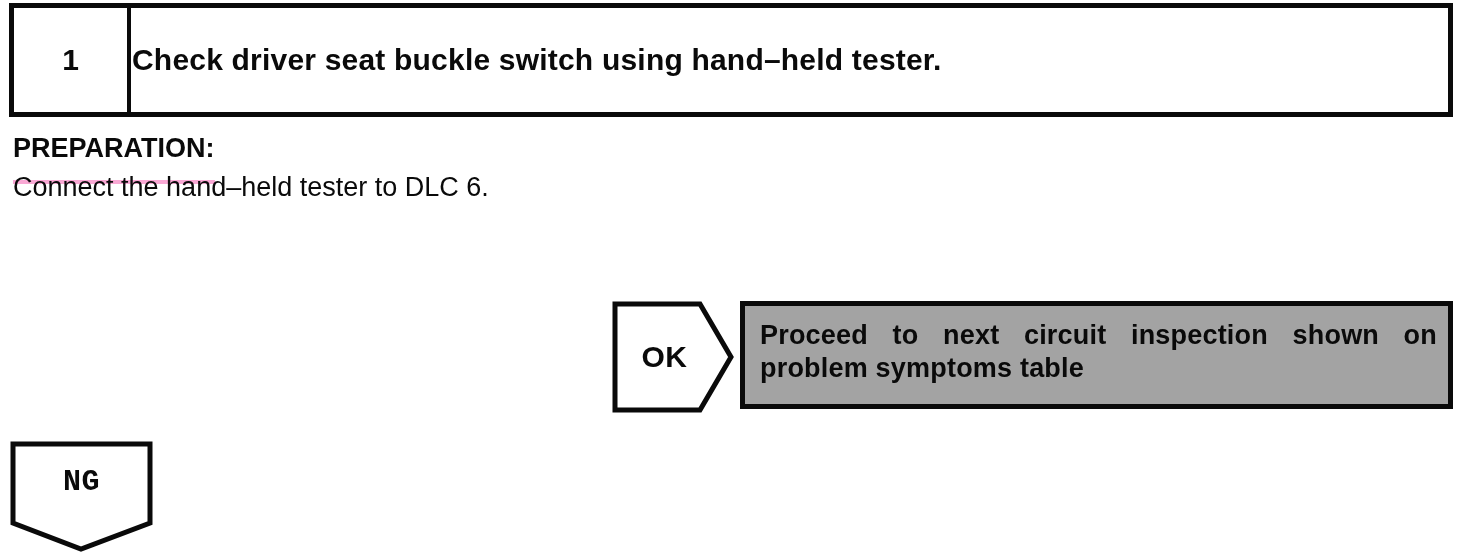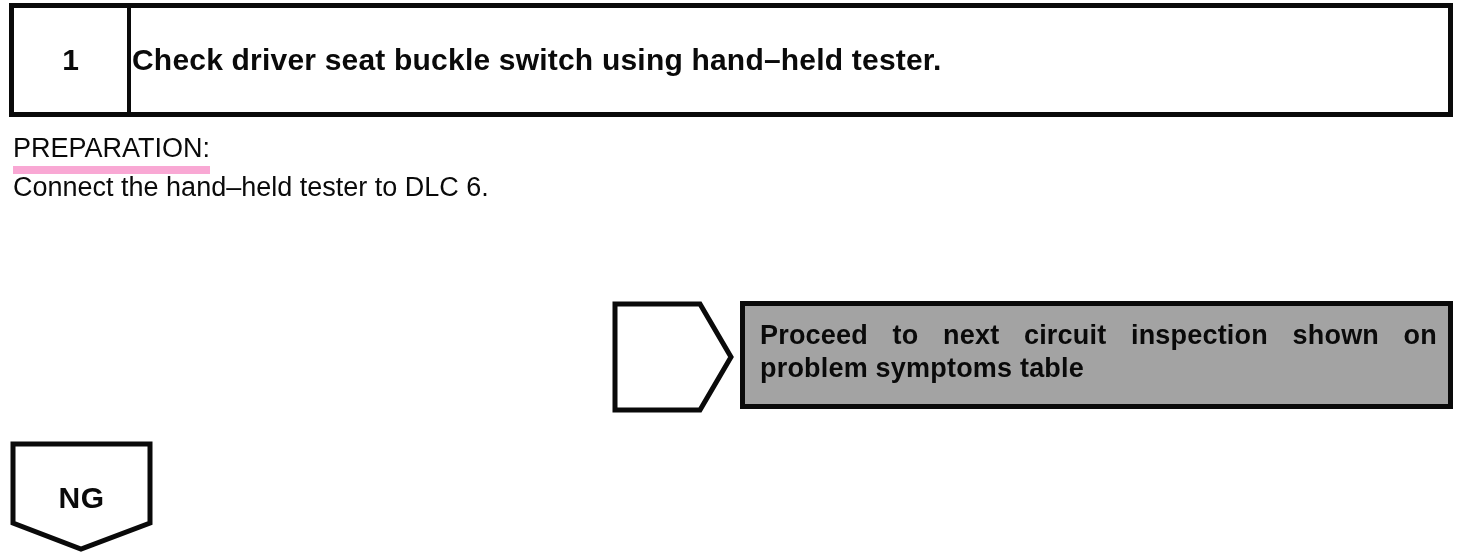--- a/index.html
+++ b/index.html
@@ -52,23 +52,23 @@
 
   
   .text-line {
     position: absolute;
     left: 13px;
     font-size: 27px;
     line-height: 30px;
     white-space: nowrap;
   }
   .heading {
-    font-weight: normal;
-    border-bottom: 8px solid #f9a8d4;
-    padding-bottom: 3px;
+    font-weight: bold;
+    border-bottom: 4px solid #f9a8d4;
+    padding-bottom: 17px;
     display: inline-block;
   }
 
   
   .connector {
     position: absolute;
   }
   .connector svg {
     position: absolute;
     left: 0;
@@ -84,23 +84,24 @@
     letter-spacing: 0.5px;
   }
   .ok-label-area {
     left: 0;
     top: 0;
     width: 105px;
     height: 112px;
   }
   .ng-label-area {
     left: 0;
-    top: 16px;
+    top: 0;
     width: 143px;
     height: 82px;
+    font-family: Liberation Mono, monospace;
   }
 
   
   .result-box {
     position: absolute;
     left: 740px;
     top: 301px;
     width: 713px;
     height: 108px;
     border: 5px solid #0a0a0a;
@@ -130,20 +131,21 @@
   <div class="text-line" style="top:133px;">
     <span class="heading">PREPARATION:</span>
   </div>
   <div class="text-line" style="top:172px;">Connect the hand–held tester to DLC 6.</div>
 
 
   <div class="connector" style="left:612px; top:301px; width:122px; height:112px;">
     <svg width="122" height="112" viewBox="0 0 122 112">
       <polygon points="3,3 88,3 119,56 88,109 3,109" fill="none" stroke="#0a0a0a" stroke-width="5" stroke-linejoin="miter"></polygon>
     </svg>
+    <div class="connector-label ok-label-area">OK</div>
   </div>
 
   <div class="result-box">
     <div class="result-text">Proceed to next circuit inspection shown on problem symptoms table</div>
   </div>
 
   <div class="connector" style="left:10px; top:441px; width:143px; height:111px;">
     <svg width="143" height="111" viewBox="0 0 143 111">
       <polygon points="3,3 140,3 140,82 71,108 3,82" fill="none" stroke="#0a0a0a" stroke-width="5" stroke-linejoin="miter"></polygon>
     </svg>

